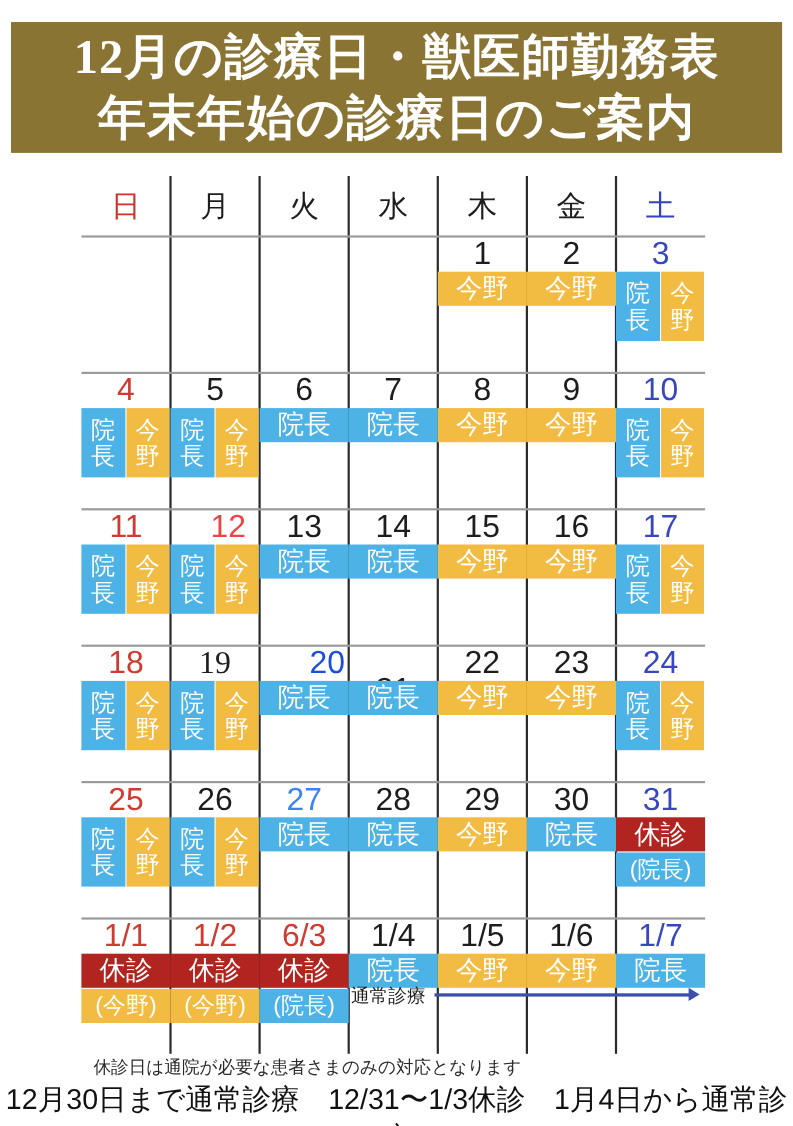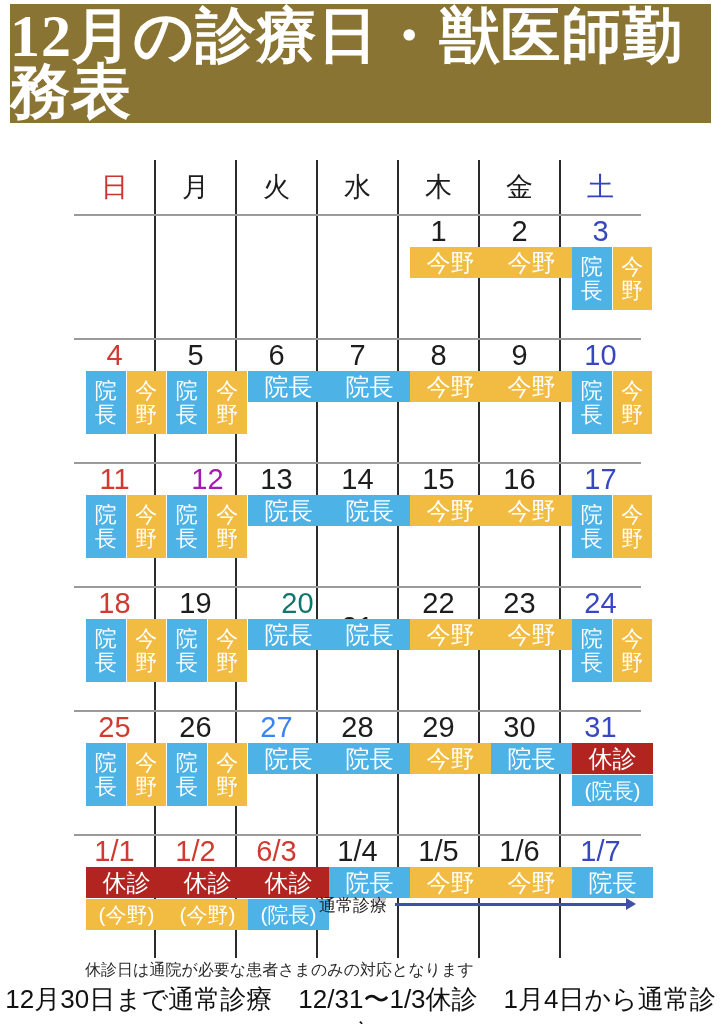--- a/index.html
+++ b/index.html
@@ -1,36 +1,36 @@
 <!DOCTYPE html>
 <html><head>
 <meta charset="utf-8">
 <style>
   html,body{margin:0;padding:0;background:#ffffff;}
   .page{position:relative;width:721px;height:1024px;background:#ffffff;overflow:hidden;
         font-family:"Liberation Sans","DejaVu Sans",sans-serif;}
 
   
-  .banner{position:absolute;left:10px;top:4px;width:701px;height:119px;
+  .banner{position:absolute;left:10px;top:20px;width:701px;height:119px;
           display:flex;flex-direction:column;align-items:center;justify-content:center;
           font-family:"Liberation Serif","DejaVu Serif",serif;font-weight:bold;
-          font-size:60px;line-height:56px;color:#fff;letter-spacing:1px;}
+          font-size:44px;line-height:56px;color:#fff;letter-spacing:1px;}
 
   
   .cal{position:absolute;left:74px;top:160px;width:567px;height:798px;}
   .vline{position:absolute;top:0;width:2px;height:798px;}
   .hline{position:absolute;left:0;width:567px;height:2px;}
   .wd-row{position:absolute;left:0;top:0;width:567px;height:54px;display:grid;
           grid-template-columns:repeat(7,81px);}
   .wd{display:flex;align-items:center;justify-content:center;font-size:27px;font-weight:500;}
   .week{position:absolute;left:0;width:567px;height:124px;display:grid;
         grid-template-columns:repeat(7,81px);}
   .day{position:relative;height:124px;}
   .date{height:32px;line-height:34px;text-align:center;font-size:29px;font-weight:500;}
-  .bars{position:absolute;left:12px;top:33px;width:81px;}
+  .bars{position:absolute;left:0;top:33px;width:81px;}
   .bar-row{width:81px;height:31px;line-height:31px;margin-bottom:1px;text-align:center;
            color:#fff;font-size:24px;font-weight:500;}
   .bar-row.paren{font-size:21px;}
   .split{display:flex;width:81px;height:63px;}
   .half{width:40px;height:63px;margin-right:1px;display:flex;flex-direction:column;
         align-items:center;justify-content:space-evenly;color:#fff;font-size:22px;
         line-height:24px;font-weight:500;white-space:pre-line;text-align:center;}
   .note-label{position:absolute;left:2px;top:60px;font-size:17px;font-weight:500;color:#1d1d1d;
               white-space:nowrap;}
   .note-arrow{position:absolute;left:78px;top:69px;width:232px;height:3px;}
@@ -43,20 +43,21 @@
   .foot-big{position:absolute;left:0;top:982px;width:721px;text-align:center;
             font-size:26px;font-weight:500;color:#111;}
 </style>
 </head>
 <body>
 
 <div class="page">
 
   <div class="banner" style="background: rgb(138, 116, 52); color: rgb(255, 255, 255);">
     <div>12月の診療日・獣医師勤務表</div>
+    <div>年末年始の診療日のご案内</div>
   </div>
 
   <div class="cal" id="calendar">
       <div class="vline" style="left: 80px; background: rgb(43, 43, 43);"></div>
       <div class="vline" style="left: 161px; background: rgb(43, 43, 43);"></div>
       <div class="vline" style="left: 242px; background: rgb(43, 43, 43);"></div>
       <div class="vline" style="left: 323px; background: rgb(43, 43, 43);"></div>
       <div class="vline" style="left: 404px; background: rgb(43, 43, 43);"></div>
       <div class="vline" style="left: 485px; background: rgb(43, 43, 43);"></div>
       <div class="hline" style="top: 54px; background: rgb(155, 155, 155);"></div>
@@ -168,21 +169,21 @@
           <div class="bars">
             <div class="split">
               <div class="half" style="background: rgb(77, 179, 230);">院
 長</div>
               <div class="half" style="background: rgb(242, 187, 65);">今
 野</div>
             </div>
           </div>
         </div>
         <div class="day">
-          <div class="date" style="color: #a21caf; margin-left: 24px;">12</div>
+          <div class="date" style="color: #ef4444; margin-left: 24px;">12</div>
           <div class="bars">
             <div class="split">
               <div class="half" style="background: rgb(77, 179, 230);">院
 長</div>
               <div class="half" style="background: rgb(242, 187, 65);">今
 野</div>
             </div>
           </div>
         </div>
         <div class="day">
@@ -227,32 +228,32 @@
           <div class="bars">
             <div class="split">
               <div class="half" style="background: rgb(77, 179, 230);">院
 長</div>
               <div class="half" style="background: rgb(242, 187, 65);">今
 野</div>
             </div>
           </div>
         </div>
         <div class="day">
-          <div class="date" style="color: rgb(29, 29, 29);">19</div>
-          <div class="bars">
-            <div class="split">
-              <div class="half" style="background: rgb(77, 179, 230);">院
-長</div>
-              <div class="half" style="background: rgb(242, 187, 65);">今
-野</div>
-            </div>
-          </div>
-        </div>
-        <div class="day">
-          <div class="date" style="color: #0f766e; padding-left: 42px;">20</div>
+          <div class="date" style="color: rgb(29, 29, 29); font-family: Liberation Serif, serif;">19</div>
+          <div class="bars">
+            <div class="split">
+              <div class="half" style="background: rgb(77, 179, 230);">院
+長</div>
+              <div class="half" style="background: rgb(242, 187, 65);">今
+野</div>
+            </div>
+          </div>
+        </div>
+        <div class="day">
+          <div class="date" style="color: #1d4ed8; padding-left: 42px;">20</div>
           <div class="bars">
             <div class="bar-row" style="background: rgb(77, 179, 230);">院長</div>
           </div>
         </div>
         <div class="day">
           <div class="date" style="color: rgb(29, 29, 29); margin-top: 24px;">21</div>
           <div class="bars">
             <div class="bar-row" style="background: rgb(77, 179, 230);">院長</div>
           </div>
         </div>

